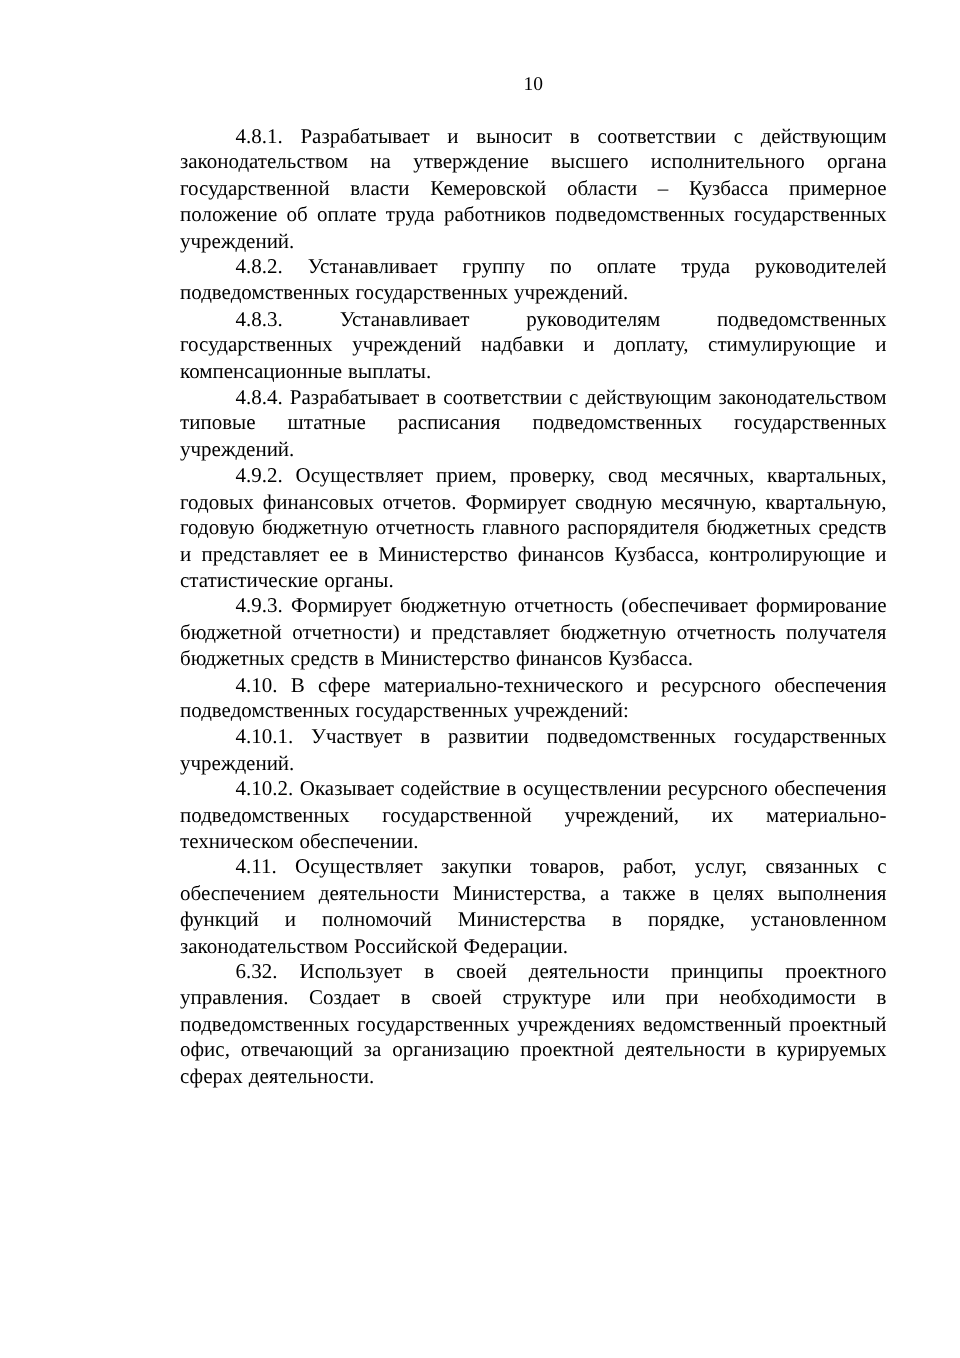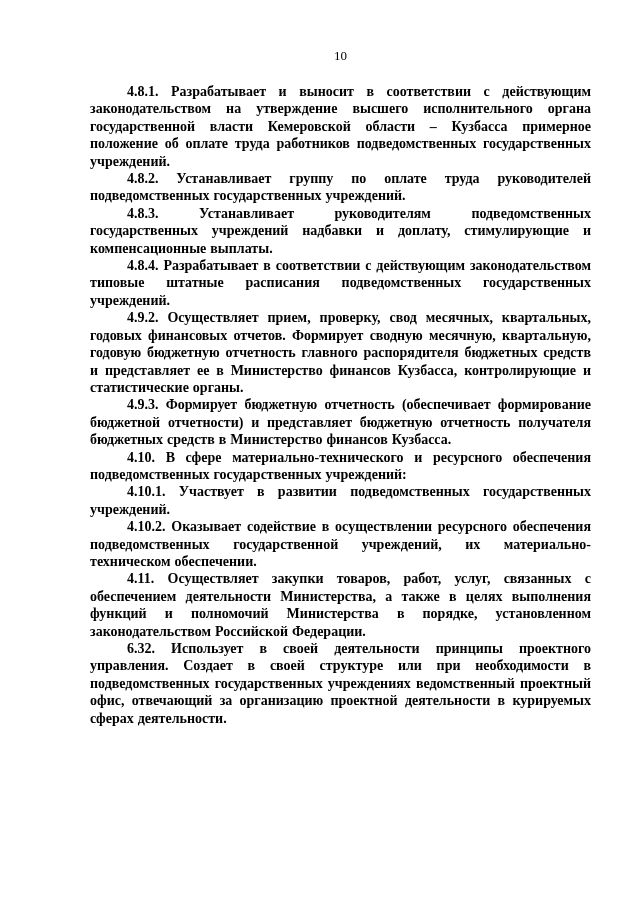--- a/index.html
+++ b/index.html
@@ -12,39 +12,38 @@
     height: 905px;
     overflow: hidden;
     font-family: "Liberation Serif", "DejaVu Serif", serif;
     color: #000000;
     -webkit-font-smoothing: antialiased;
   }
   .page {
     box-sizing: border-box;
     width: 640px;
     height: 905px;
-    padding: 48px 49px 30px 90px;
+    padding: 48px 49px 30px 120px;
   }
   .page-number {
     text-align: center;
     font-size: 13px;
     line-height: 15px;
     margin-bottom: 20px;
   }
   .document-body {
     font-size: 14px;
     line-height: 17.4px;
     text-align: justify;
   }
   .para {
     margin: 0;
     padding: 0;
     text-indent: 37px;
     word-spacing: 0.5px;
-    font-weight: bold;
   }
 </style>
 </head>
 <body>
 
 <div class="page">
   <div class="page-number">10</div>
   <div class="document-body">
       <p class="para">4.8.1. Разрабатывает и выносит в соответствии с действующим законодательством на утверждение высшего исполнительного органа государственной власти Кемеровской области – Кузбасса примерное положение об оплате труда работников подведомственных государственных учреждений.</p>
       <p class="para">4.8.2. Устанавливает группу по оплате труда руководителей подведомственных государственных учреждений.</p>

